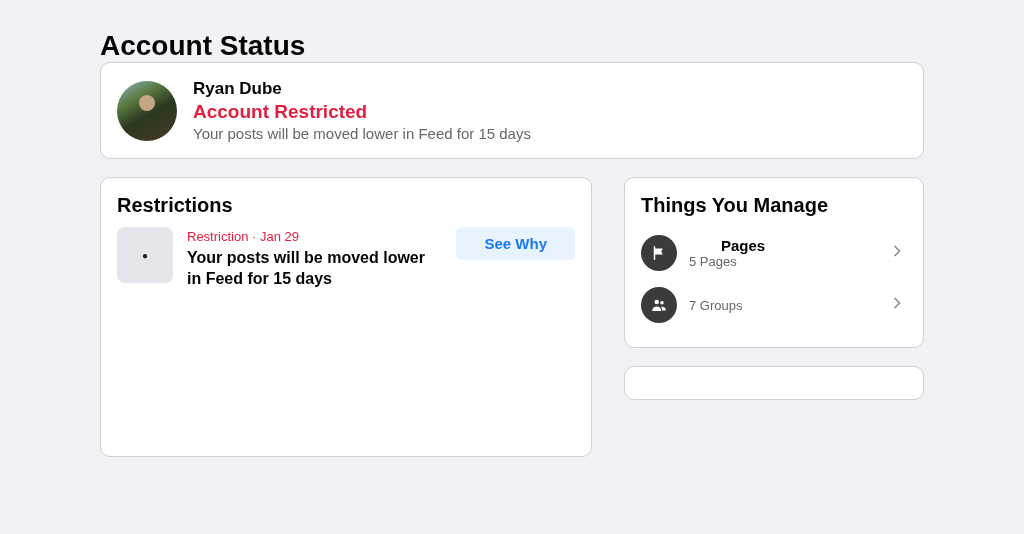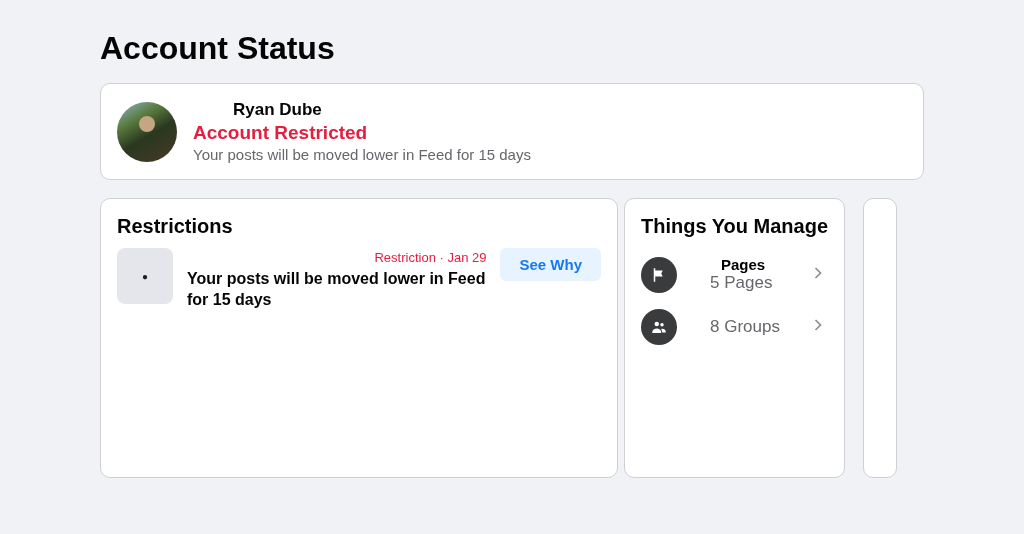--- a/index.html
+++ b/index.html
@@ -3,24 +3,23 @@
   <meta charset="utf-8">
   <style>
     * { box-sizing: border-box; margin: 0; padding: 0; }
     body {
       font-family: Helvetica, Arial, sans-serif;
       background: #f0f2f5;
       padding: 30px 100px;
       width: 1024px;
     }
     .page-title {
-      font-size: 32px;
+      font-size: 28px;
       font-weight: 700;
       color: #050505;
-      margin-bottom: 16px;
     }
     .card {
       background: #fff;
       border: 1px solid #ced0d4;
       border-radius: 10px;
       padding: 16px;
     }
     .status-card {
       display: flex;
       align-items: center;
@@ -40,26 +39,26 @@
       content: '';
       position: absolute;
       top: 14px;
       left: 22px;
       width: 16px;
       height: 16px;
       background: #c4a584;
       border-radius: 50%;
     }
     .status-text { display: flex; flex-direction: column; gap: 2px; }
-    .user-name { font-size: 17px; font-weight: 600; color: #050505; margin-left: 40px; }
+    .user-name { font-size: 17px; font-weight: 600; color: #050505; }
     .restricted-label { font-size: 19px; font-weight: 600; color: #e41e3f; }
     .restriction-desc { font-size: 15px; color: #65676b; }
-    .columns { display: flex; gap: 6px; }
+    .columns { display: flex; gap: 32px; }
     .left-col { flex: 1; }
-    .right-col { width: 300px; display: flex; flex-direction: row; gap: 18px; }
+    .right-col { width: 300px; display: flex; flex-direction: column; gap: 18px; }
     .restrictions-card { min-height: 280px; }
     .section-title {
       font-size: 20px;
       font-weight: 700;
       color: #050505;
       margin-bottom: 10px;
     }
     .restriction-row {
       display: flex;
       align-items: flex-start;
@@ -71,29 +70,29 @@
       border-radius: 8px;
       background: #e4e6eb;
       display: flex;
       align-items: center;
       justify-content: center;
       flex-shrink: 0;
       color: #1c1e21;
     }
     .restriction-thumb span { font-size: 10px; }
     .restriction-body { flex: 1; padding-top: 2px; }
-    .restriction-meta { font-size: 13px; color: #e41e3f; margin-bottom: 4px; text-align: right; }
+    .restriction-meta { font-size: 13px; color: #e41e3f; margin-bottom: 4px; }
     .restriction-title { font-size: 16px; font-weight: 600; color: #050505; line-height: 1.3; }
     .see-why {
       background: #e7f3ff;
       border: none;
       color: #1877f2;
       font-size: 15px;
       font-weight: 600;
-      padding: 8px 19px;
+      padding: 8px 28px;
       border-radius: 6px;
       cursor: pointer;
       flex-shrink: 0;
     }
     .list-item {
       display: flex;
       align-items: center;
       gap: 12px;
       padding: 8px 0;
       cursor: pointer;
@@ -108,21 +107,21 @@
       justify-content: center;
       flex-shrink: 0;
       color: #fff;
     }
     .list-icon.light {
       background: #e4e6eb;
       color: #1c1e21;
     }
     .list-text { flex: 1; }
     .list-title { font-size: 15px; font-weight: 600; color: #000000; margin-left: 32px; }
-    .list-sub { font-size: 17px; color: #65676b; margin-left: 21px; }
+    .list-sub { font-size: 13px; color: #65676b; }
     .chevron {
       color: #8a8d91;
       flex-shrink: 0;
     }
   </style>
 </head>
 <body>
 
 <h1 class="page-title">Account Status</h1>
 
@@ -176,21 +175,21 @@
       <div class="list-item">
         <div class="list-icon">
           <svg width="18" height="18" viewBox="0 0 24 24" fill="currentColor">
               <circle cx="9" cy="8" r="3"></circle>
               <circle cx="16" cy="9" r="2.3"></circle>
               <path d="M3 19c0-3 3-5 6-5s6 2 6 5v1H3v-1z"></path>
               <path d="M15 14.5c.4-.1.8-.2 1.2-.2 2.5 0 4.8 1.5 4.8 4v1h-4.5"></path>
             </svg>
         </div>
         <div class="list-text">
-          <div class="list-sub">8 Groups</div>
+          <div class="list-sub">7 Groups</div>
         </div>
         <div class="chevron">
           <svg width="20" height="20" viewBox="0 0 24 24" fill="none" stroke="currentColor" stroke-width="2">
               <polyline points="9 18 15 12 9 6"></polyline>
             </svg>
         </div>
       </div>
     </div>
 
     <div class="card">

